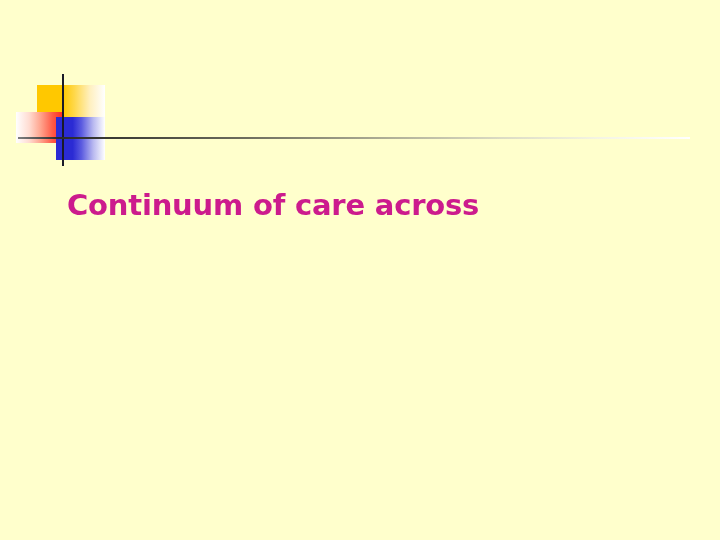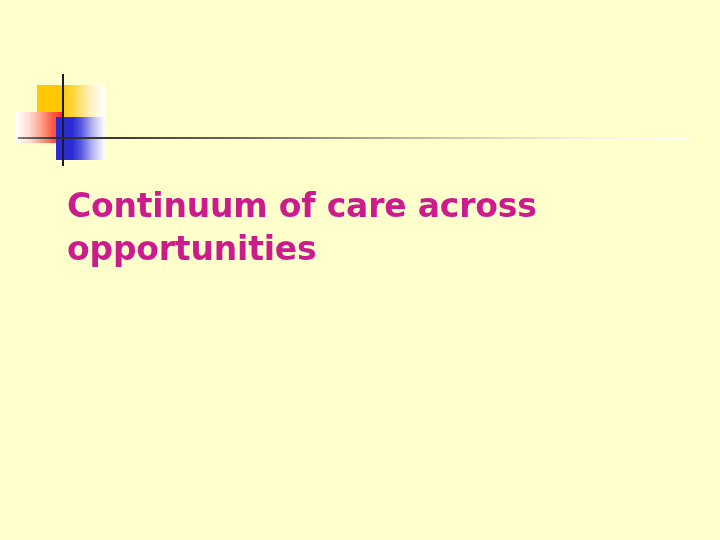--- a/index.html
+++ b/index.html
@@ -95,21 +95,21 @@
     position: absolute;
     left: 67px;
     top: 184px;
     width: 600px;
   }
 
   .title-line {
     color: #CC1B8D;
     font-family: "DejaVu Sans", sans-serif;
     font-weight: bold;
-    font-size: 33px;
+    font-size: 29px;
     line-height: 43px;
     letter-spacing: -0.2px;
     white-space: nowrap;
   }
 </style>
 </head>
 <body>
 
 <div id="slide">
 
@@ -117,16 +117,15 @@
     <div class="rect" id="rect-gold"></div>
     <div class="rect" id="rect-red"></div>
     <div class="rect" id="rect-blue"></div>
     <div id="logo-vline"></div>
   </div>
 
   <div id="header-rule"></div>
 
   <div id="title-block">
     <div class="title-line">Continuum of care across</div>
-    <div class="title-line">opportunities</div>
   </div>
 
 </div>
 
 </body></html>

